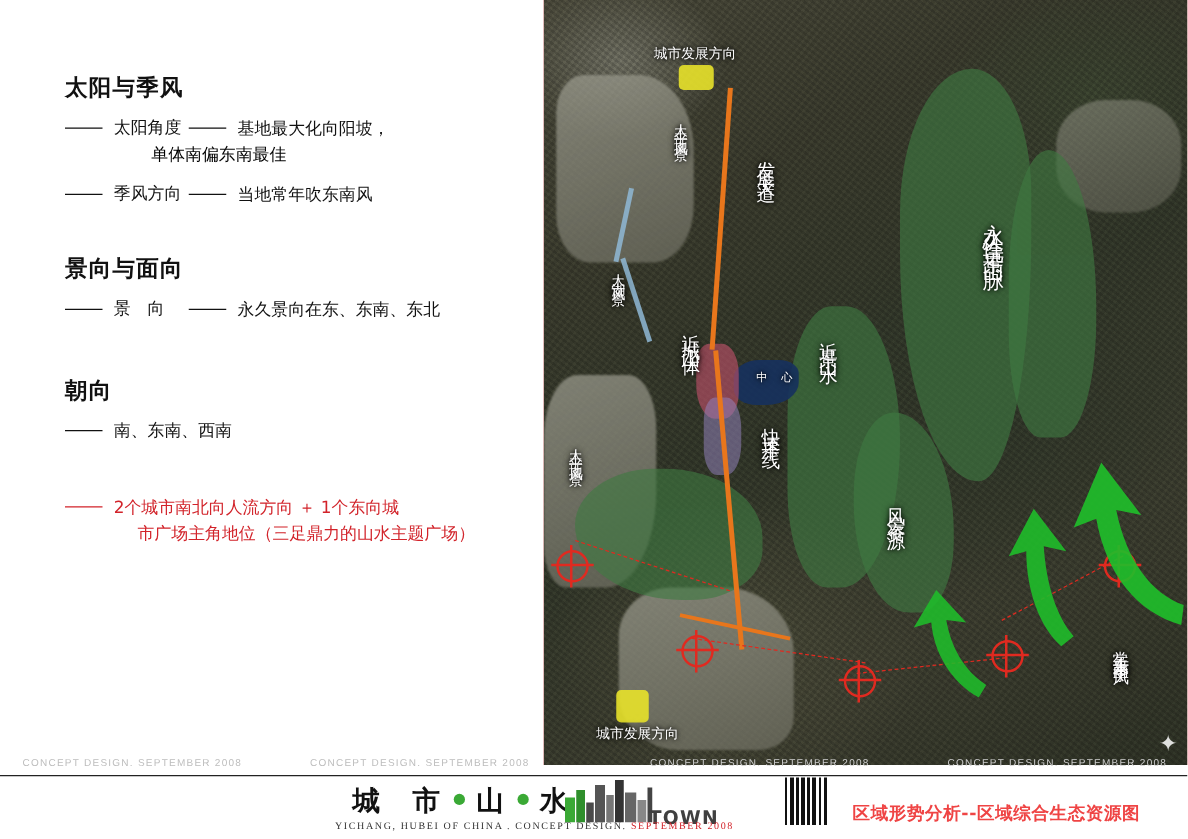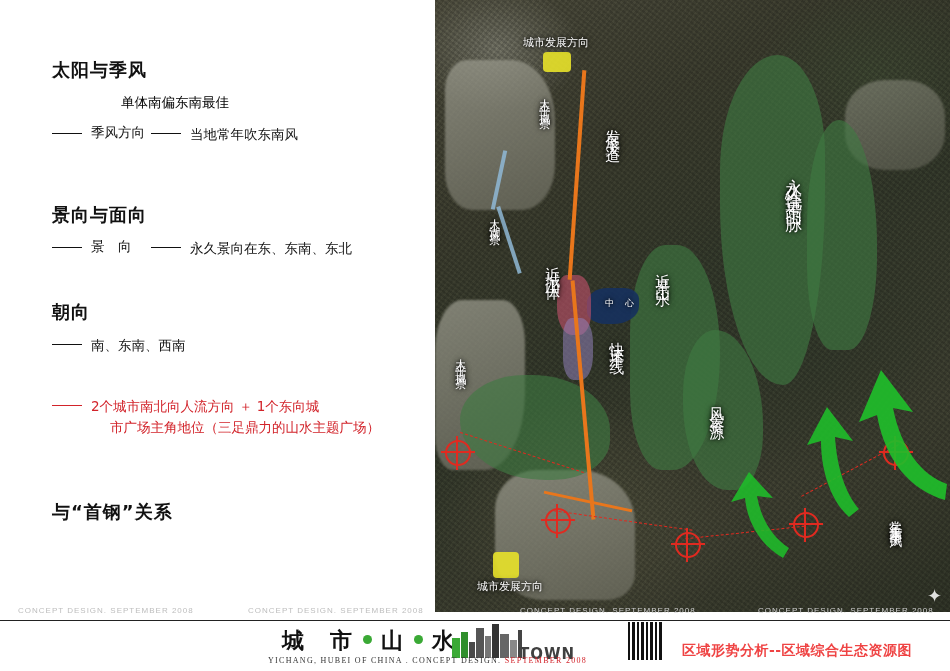--- a/index.html
+++ b/index.html
@@ -120,20 +120,26 @@
 </style>
 </head>
 <body>
 
 <div class="page">
 
   <div class="left">
 
     <div class="sec" style="top:58px;">
       <div class="sec-title">太阳与季风</div>
+      <div class="row">
+        <span class="dash"></span>
+        <span class="lab">太阳角度</span>
+        <span class="dash"></span>
+        <span class="val">基地最大化向阳坡，</span>
+      </div>
       <div class="indent">单体南偏东南最佳</div>
       <div class="row">
         <span class="dash"></span>
         <span class="lab">季风方向</span>
         <span class="dash"></span>
         <span class="val">当地常年吹东南风</span>
       </div>
     </div>
 
     <div class="sec" style="top:300px;">
@@ -156,21 +162,20 @@
 
     <div class="sec" style="top:385px;">
       <div class="row">
         <span class="dash red"></span>
         <span class="val red">2个城市南北向人流方向  ＋  1个东向城</span>
       </div>
       <div class="indent red" style="margin-left:58px;">市广场主角地位（三足鼎力的山水主题广场）</div>
     </div>
 
     <div class="sec" style="top:500px;">
-      <div class="sec-title">与“首钢”关系</div>
     </div>
   </div>
 
   <div class="map">
     <div class="mapbg"></div>
     <div class="noise"></div>
 
     <div class="urban" style="left:10px;top:60px;width:110px;height:150px;border-radius:20% 40% 30% 25%;"></div>
     <div class="urban" style="left:0px;top:300px;width:90px;height:170px;border-radius:30% 25% 45% 20%;"></div>
     <div class="urban" style="left:60px;top:470px;width:140px;height:130px;border-radius:30% 40% 20% 35%;"></div>

